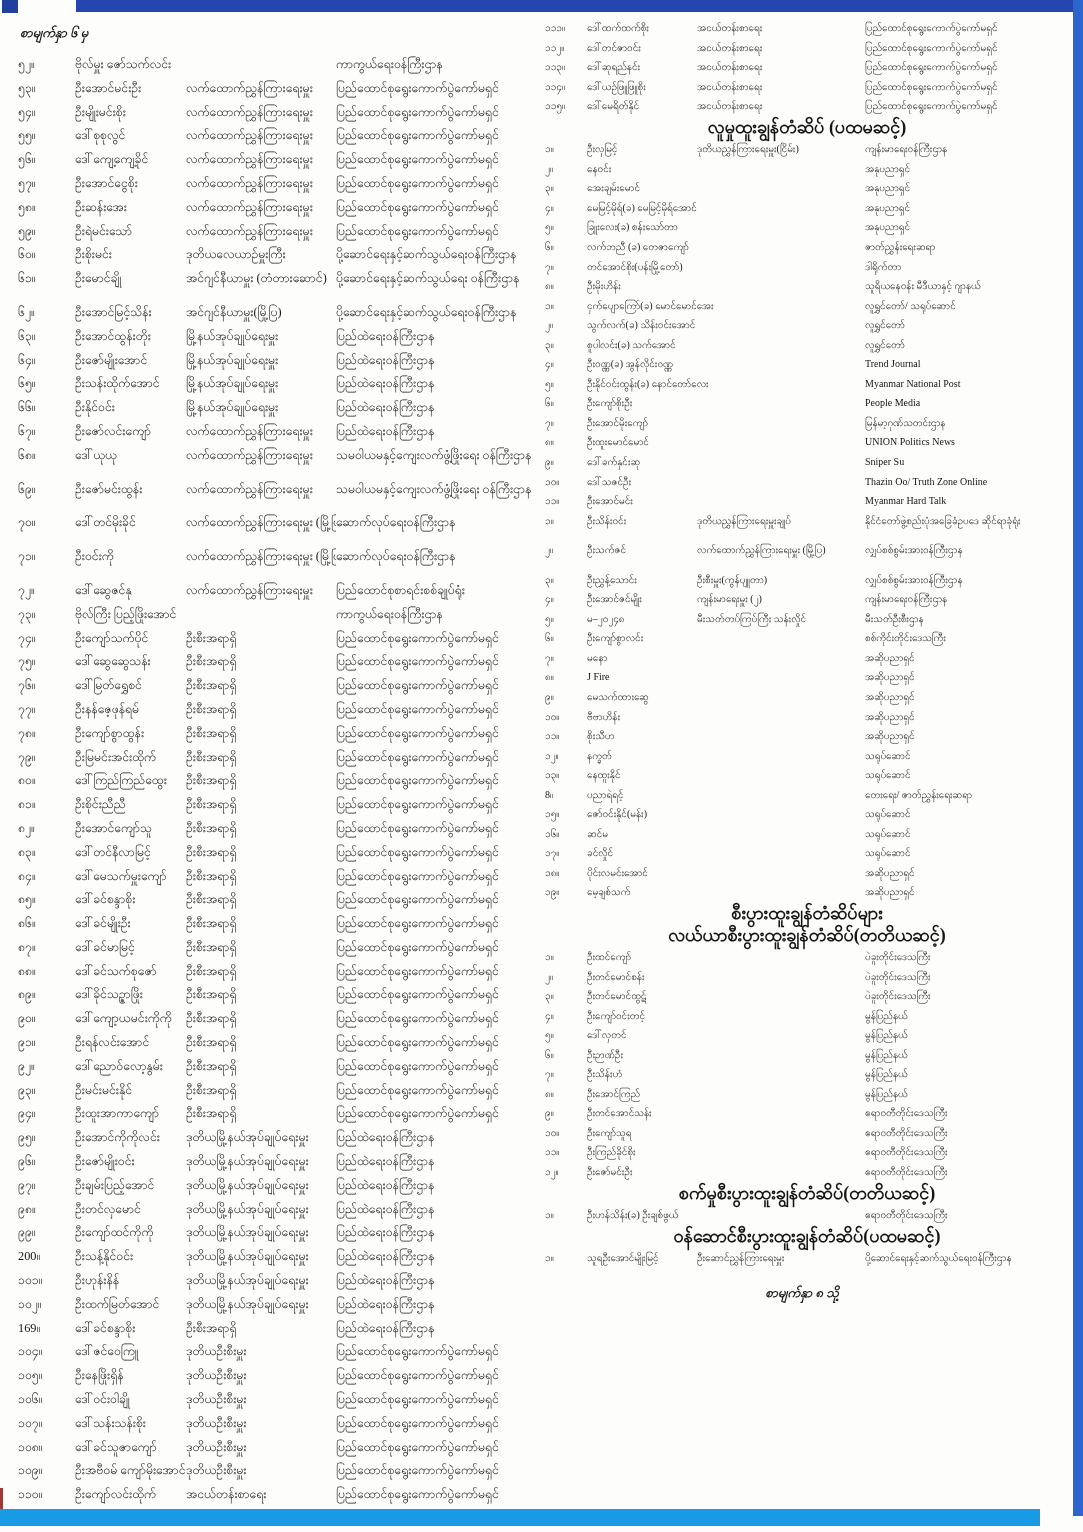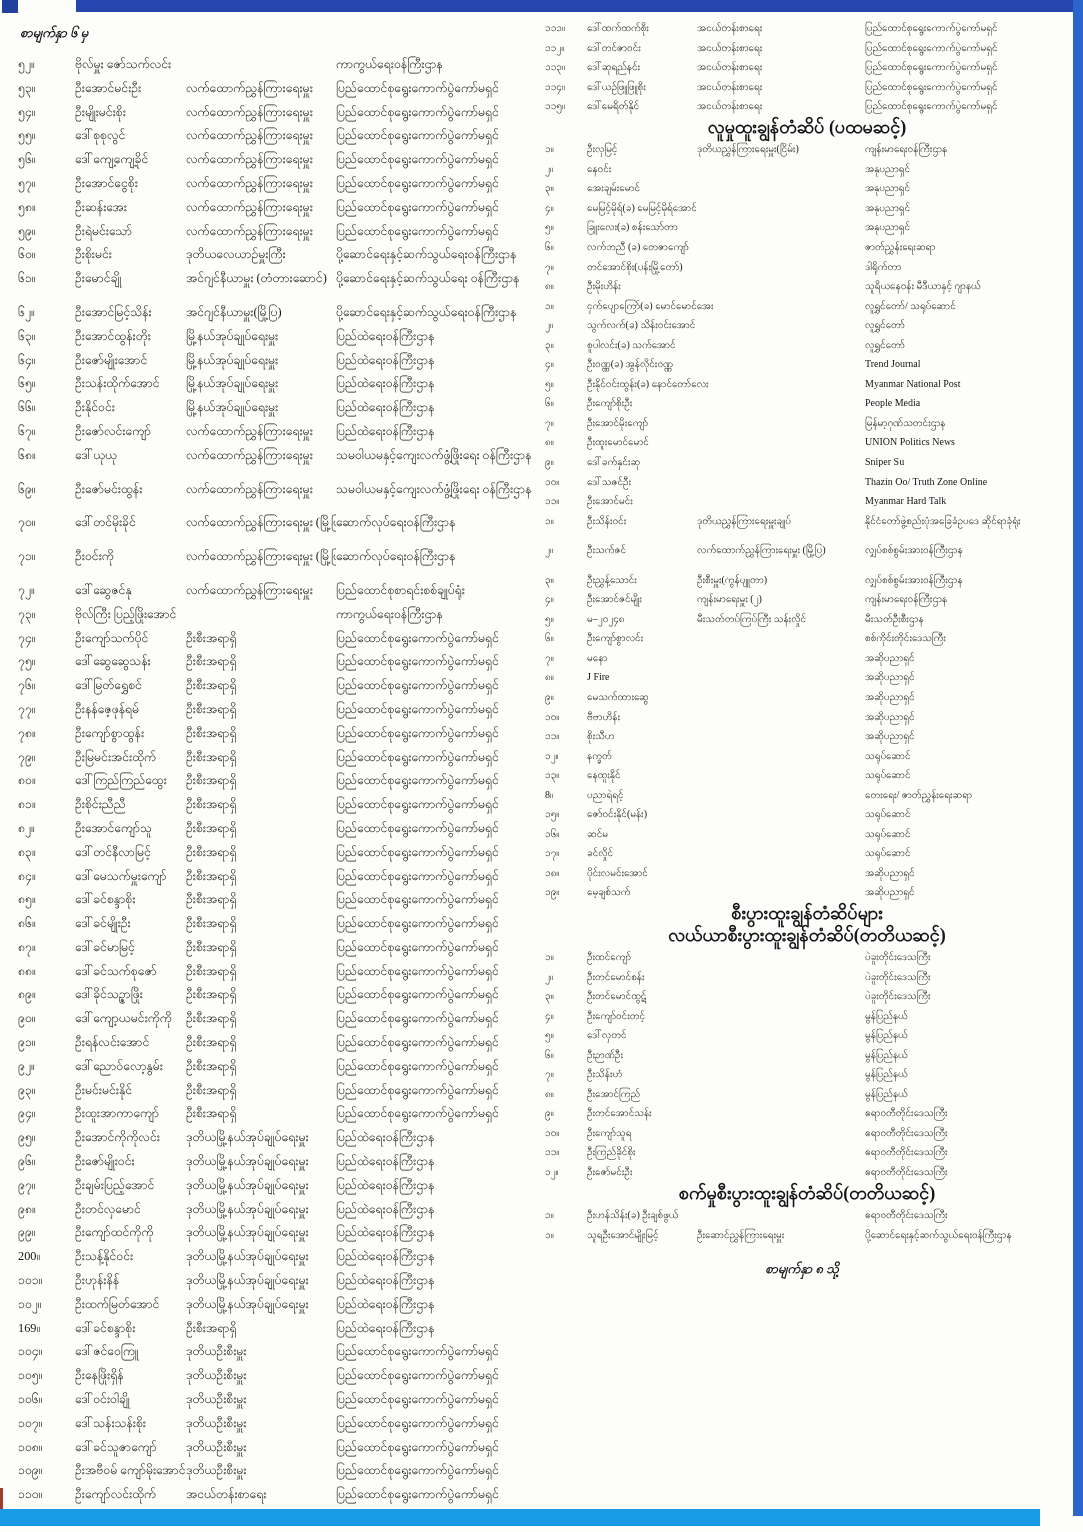--- a/index.html
+++ b/index.html
@@ -686,20 +686,21 @@
             <span class="c-num">၁၂။</span>
             <span class="c-name">ဦးဇော်မင်းဦး</span>
             <span class="c-dept">ဧရာဝတီတိုင်းဒေသကြီး</span>
           </div>
           <div class="section-heading">စက်မှုစီးပွားထူးချွန်တံဆိပ်(တတိယဆင့်)</div>
           <div class="row right no-pos">
             <span class="c-num">၁။</span>
             <span class="c-name">ဦးဟန်သိန်း(ခ) ဦးချစ်ဖွယ်</span>
             <span class="c-dept">ဧရာဝတီတိုင်းဒေသကြီး</span>
           </div>
+          <div class="section-heading">ဝန်ဆောင်စီးပွားထူးချွန်တံဆိပ်(ပထမဆင့်)</div>
           <div class="row right has-pos">
             <span class="c-num">၁။</span>
             <span class="c-name">သူရဦးအောင်မျိုးမြင့်</span>
             <span class="c-pos">ဦးဆောင်ညွှန်ကြားရေးမှူး</span>
             <span class="c-dept">ပို့ဆောင်ရေးနှင့်ဆက်သွယ်ရေးဝန်ကြီးဌာန</span>
           </div>
         </div>
       <div class="page-note footer">စာမျက်နှာ ၈ သို့</div>
     </div>
   </div>

